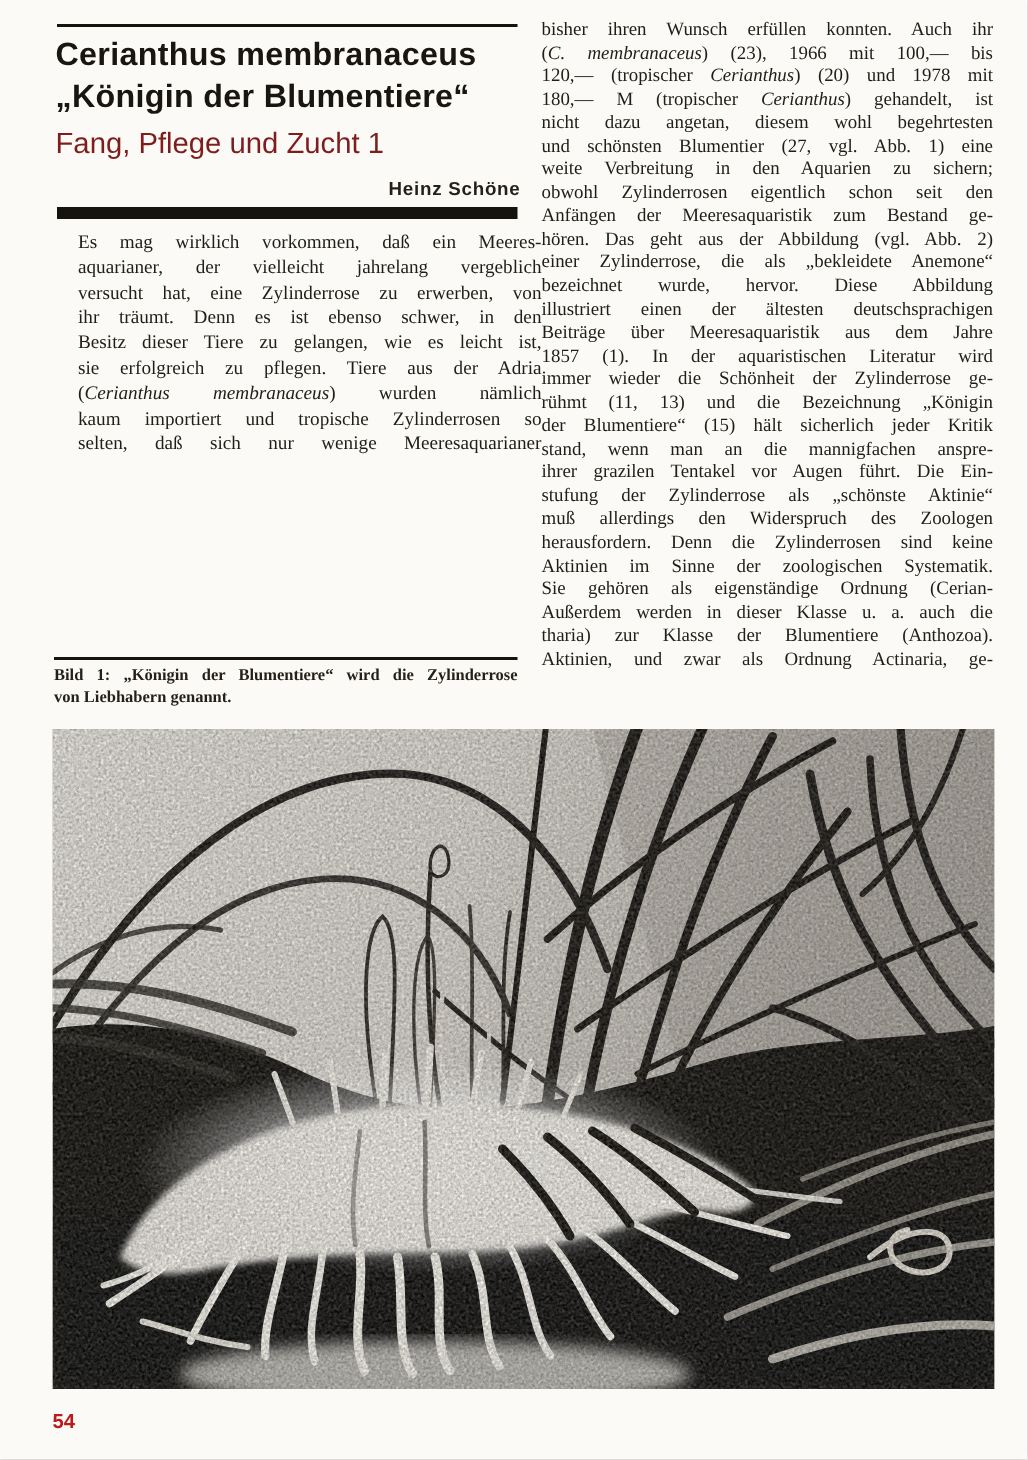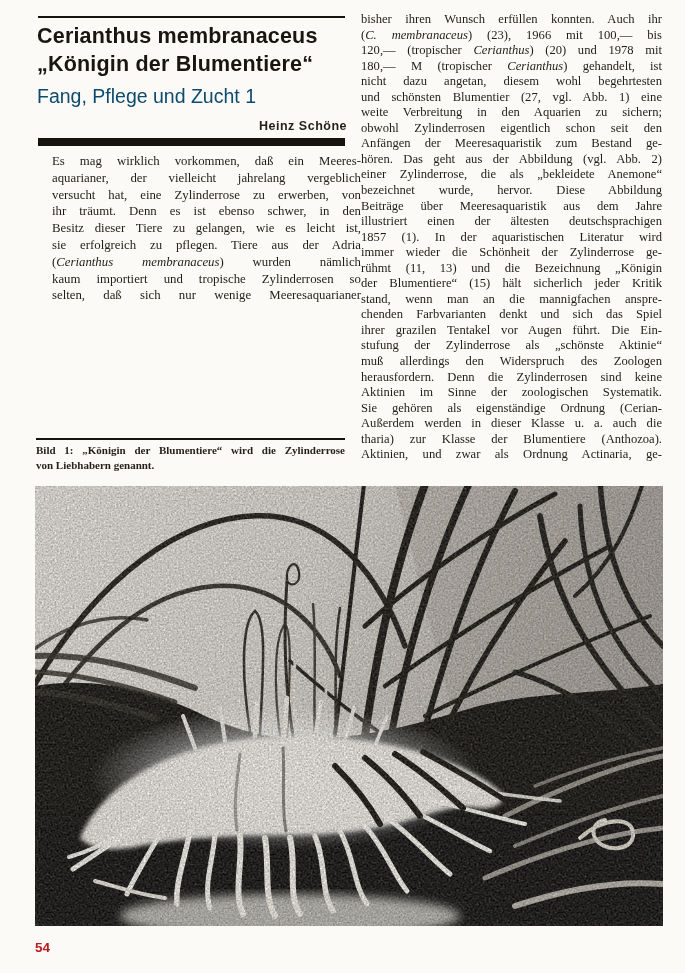--- a/index.html
+++ b/index.html
@@ -20,21 +20,21 @@
 
   .masthead{position:absolute;left:37px;top:23px;width:310px;}
   .title-line{
     font-family:"Liberation Sans","DejaVu Sans",sans-serif;
     font-weight:bold;font-size:21.5px;line-height:27.5px;
     letter-spacing:.2px;color:#191611;
   }
   .subtitle{
     font-family:"Liberation Sans","DejaVu Sans",sans-serif;
     font-weight:normal;font-size:19.5px;line-height:24px;
-    margin-top:6px;color:#0c4a6e;
+    margin-top:6px;color:#7f1d1d;
   }
   .author{
     font-family:"Liberation Sans","DejaVu Sans",sans-serif;
     font-weight:bold;font-size:12.5px;margin-top:11px;
     letter-spacing:.5px;color:#241f19;text-align:right;
   }
 
   .textcol{position:absolute;}
   .leftcol{left:52px;top:153px;width:309px;font-size:12.8px;line-height:16.8px;}
   .rightcol{left:361px;top:12px;width:301px;font-size:12.6px;line-height:15.55px;}
@@ -93,28 +93,27 @@
       <div class="tline">120,— (tropischer <em>Cerianthus</em>) (20) und 1978 mit</div>
       <div class="tline">180,— M (tropischer <em>Cerianthus</em>) gehandelt, ist</div>
       <div class="tline">nicht dazu angetan, diesem wohl begehrtesten</div>
       <div class="tline">und schönsten Blumentier (27, vgl. Abb. 1) eine</div>
       <div class="tline">weite Verbreitung in den Aquarien zu sichern;</div>
       <div class="tline">obwohl Zylinderrosen eigentlich schon seit den</div>
       <div class="tline">Anfängen der Meeresaquaristik zum Bestand ge-</div>
       <div class="tline">hören. Das geht aus der Abbildung (vgl. Abb. 2)</div>
       <div class="tline">einer Zylinderrose, die als „bekleidete Anemone“</div>
       <div class="tline">bezeichnet wurde, hervor. Diese Abbildung</div>
+      <div class="tline">illustriert einen der ältesten deutschsprachigen</div>
       <div class="tline">Beiträge über Meeresaquaristik aus dem Jahre</div>
-      <div class="tline">illustriert einen der ältesten deutschsprachigen</div>
       <div class="tline">1857 (1). In der aquaristischen Literatur wird</div>
       <div class="tline">immer wieder die Schönheit der Zylinderrose ge-</div>
       <div class="tline">rühmt (11, 13) und die Bezeichnung „Königin</div>
       <div class="tline">der Blumentiere“ (15) hält sicherlich jeder Kritik</div>
       <div class="tline">stand, wenn man an die mannigfachen anspre-</div>
-      <div class="tline">chenden Farbvarianten denkt und sich das Spiel</div>
       <div class="tline">ihrer grazilen Tentakel vor Augen führt. Die Ein-</div>
       <div class="tline">stufung der Zylinderrose als „schönste Aktinie“</div>
       <div class="tline">muß allerdings den Widerspruch des Zoologen</div>
       <div class="tline">herausfordern. Denn die Zylinderrosen sind keine</div>
       <div class="tline">Aktinien im Sinne der zoologischen Systematik.</div>
       <div class="tline">Sie gehören als eigenständige Ordnung (Cerian-</div>
       <div class="tline">Außerdem werden in dieser Klasse u. a. auch die</div>
       <div class="tline">tharia) zur Klasse der Blumentiere (Anthozoa).</div>
       <div class="tline">Aktinien, und zwar als Ordnung Actinaria, ge-</div>
     </div>

